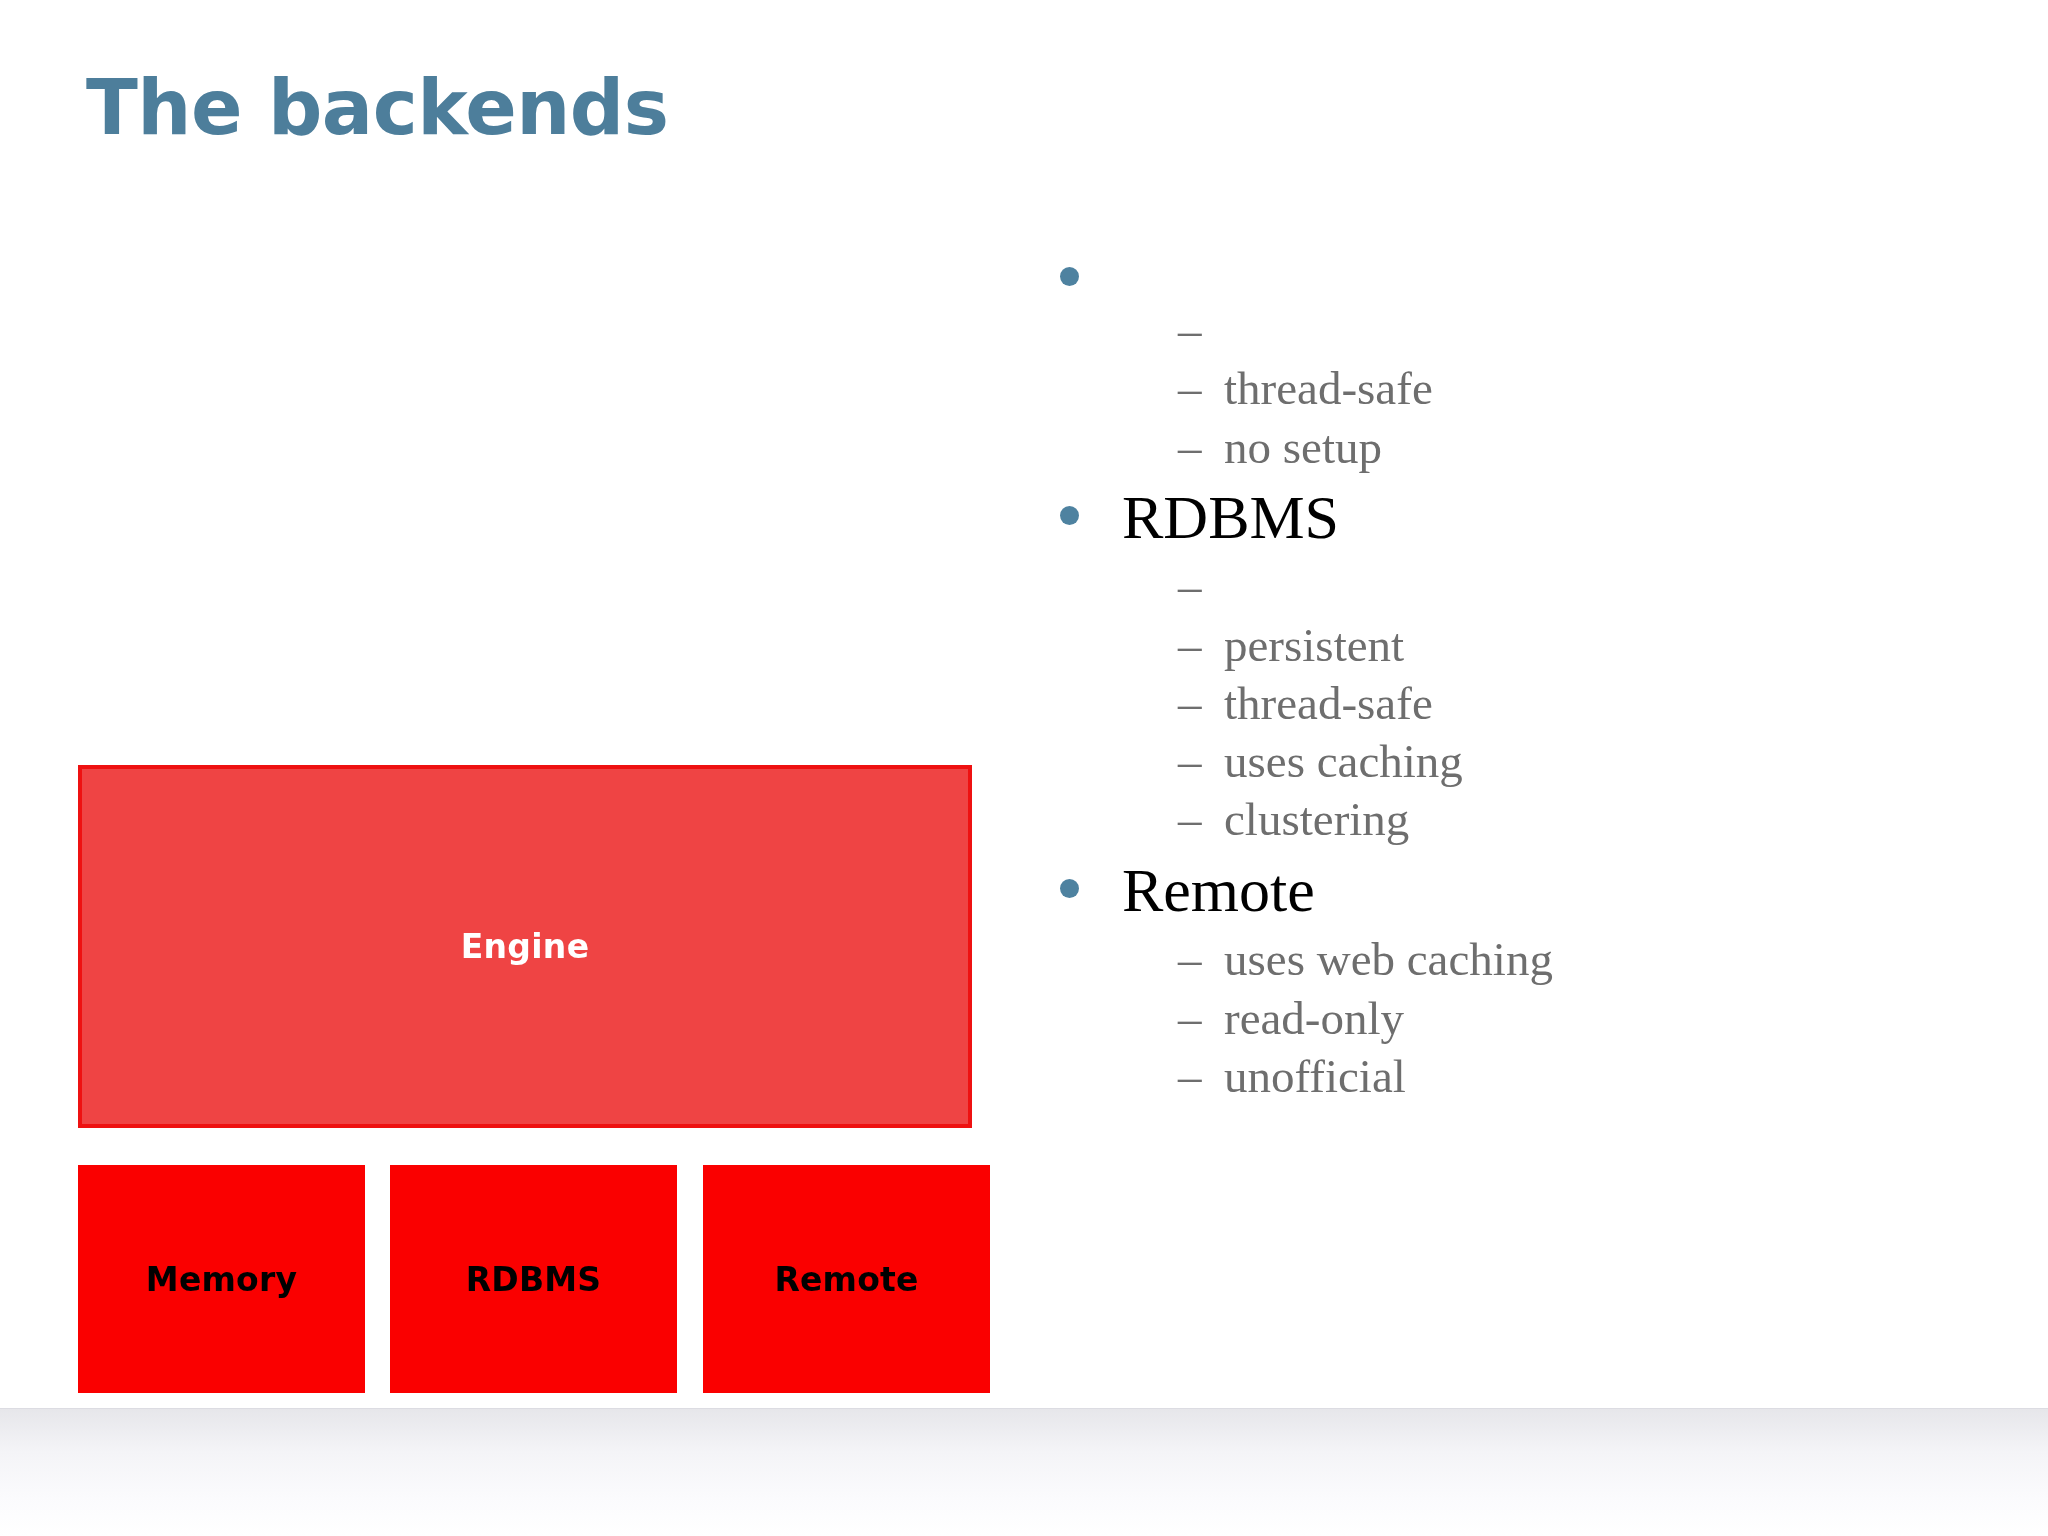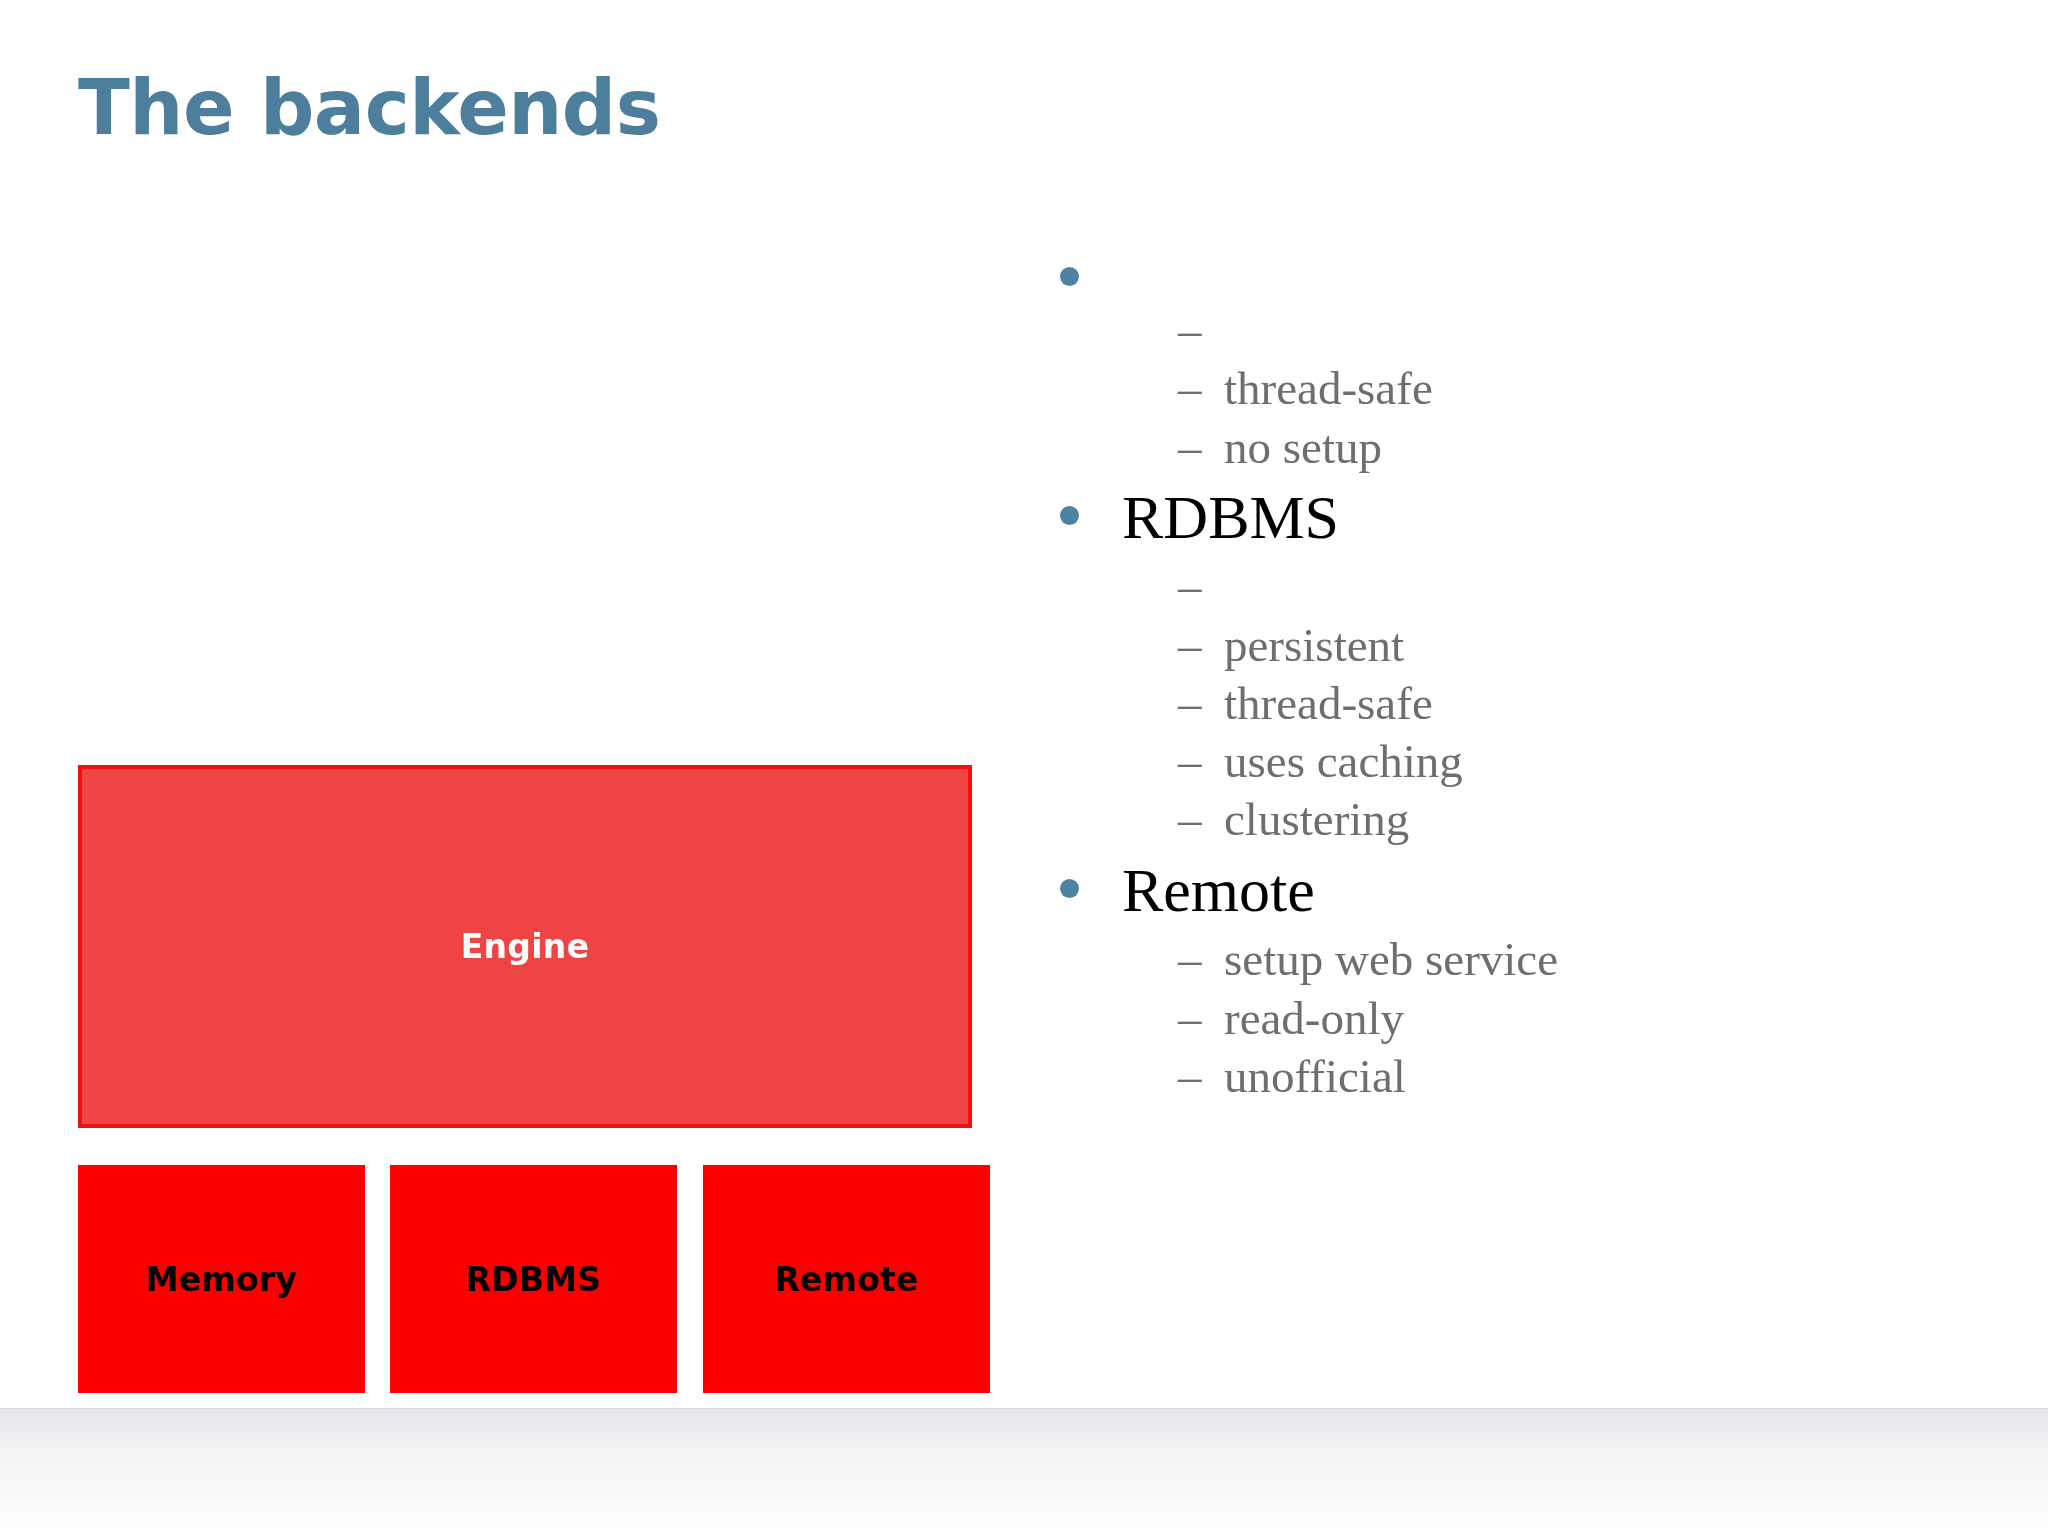--- a/index.html
+++ b/index.html
@@ -19,21 +19,21 @@
   
   #slide {
     position: absolute;
     inset: 0;
     background: #ffffff;
   }
 
   
   #slide-title {
     position: absolute;
-    left: 78px;
+    left: 86px;
     top: 68px;
     font-family: "DejaVu Sans", "Liberation Sans", sans-serif;
     font-weight: bold;
     font-size: 76px;
     letter-spacing: -0.5px;
     color: #4D7E9B;
     line-height: 1.05;
     white-space: nowrap;
   }
 
@@ -249,21 +249,21 @@
       </div>
     </div>
 
     <div class="bullet-group">
       <div class="bullet-l1">
         <span class="marker-dot"></span>
         <span class="bullet-text">Remote</span>
       </div>
       <div class="bullet-l2">
         <span class="marker-dash">–</span>
-        <span class="bullet-text">setup web service</span>
+        <span class="bullet-text">uses web caching</span>
       </div>
       <div class="bullet-l2">
         <span class="marker-dash">–</span>
         <span class="bullet-text">read-only</span>
       </div>
       <div class="bullet-l2">
         <span class="marker-dash">–</span>
         <span class="bullet-text">unofficial</span>
       </div>
     </div>

